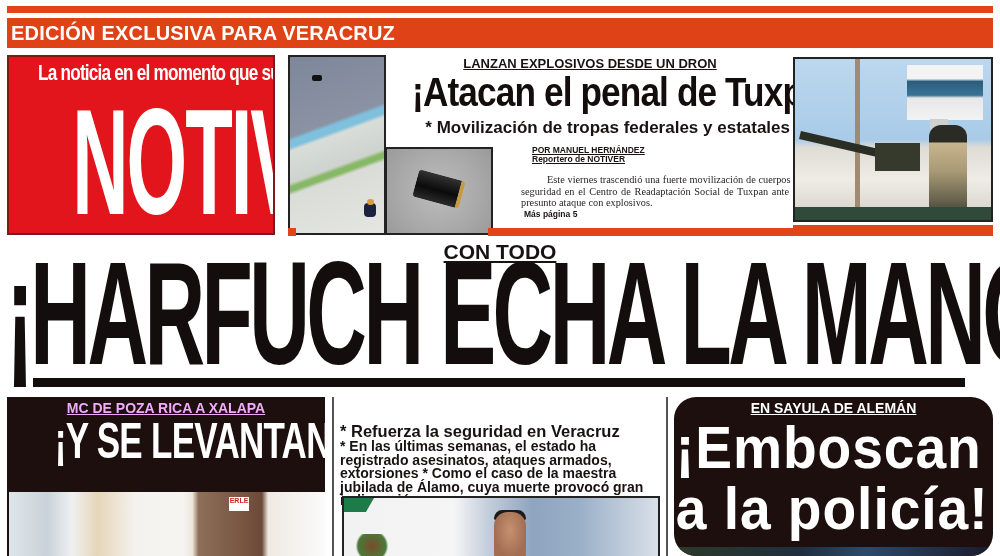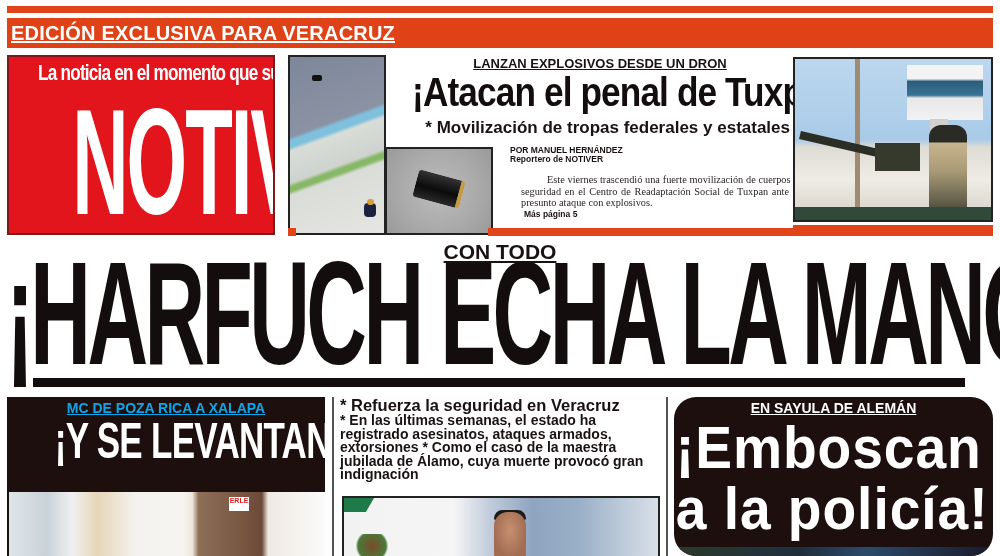--- a/index.html
+++ b/index.html
@@ -5,42 +5,42 @@
   * { box-sizing: border-box; margin: 0; padding: 0; }
   html, body { width: 1000px; height: 556px; overflow: hidden; background: #ffffff; }
   body { position: relative; font-family: "Liberation Sans", sans-serif; color: #1a1212; }
 
   .abs { position: absolute; }
 
   
   .top-stripe { left: 7px; top: 6px; width: 986px; height: 7px; background: #e2441a; }
   
   .banner { left: 7px; top: 18px; width: 986px; height: 30px; background: #df4216; display: flex; align-items: center; justify-content: space-between; padding: 0 8px 0 4px; }
-  .banner span { color: #fff; font-weight: bold; font-size: 20px; letter-spacing: 0.2px; white-space: nowrap; text-decoration: underline; }
+  .banner span { color: #fff; font-weight: bold; font-size: 20px; letter-spacing: 0.2px; white-space: nowrap; }
 
   
   .logo { left: 7px; top: 55px; width: 268px; height: 180px; background: #e2141c; border: 2px solid #7a1a1a; overflow: hidden; }
   .logo .tagline { position: absolute; left: 0; top: 3px; width: 100%; text-align: center; color: #fff; font-size: 22px; font-weight: bold; letter-spacing: -1px; transform: scaleX(0.78); transform-origin: center; white-space: nowrap; }
   .logo .name { position: absolute; left: 0; top: 30px; width: 100%; text-align: center; color: #fff; font-weight: bold; font-size: 150px; line-height: 150px; letter-spacing: -4px; transform: scaleX(0.52); transform-origin: center top; white-space: nowrap; font-family: "Liberation Sans Narrow", "Liberation Sans", sans-serif; }
 
   
   .photo { border: 2px solid #222; overflow: hidden; }
   .photo-aerial { left: 288px; top: 55px; width: 98px; height: 180px; background:
       linear-gradient(160deg, #7e879a 0%, #8a92a3 38%, #7fc0dd 40%, #7fc0dd 43%, #d9ddd8 45%, #cfd3cf 60%, #86b866 62%, #86b866 64%, #dadcd8 66%, #e5e6e2 100%); }
   .photo-aerial .dot1 { position:absolute; left:22px; top:18px; width:10px; height:6px; background:#111; border-radius:2px; }
   .photo-aerial .dot2 { position:absolute; left:74px; top:146px; width:12px; height:14px; background:#1b2240; border-radius:4px; }
   .photo-aerial .dot2::before { content:""; position:absolute; left:3px; top:-4px; width:7px; height:6px; background:#d8a037; border-radius:3px; }
   .photo-device { left: 385px; top: 147px; width: 108px; height: 88px; background: radial-gradient(circle at 50% 50%, #bdbdbd 0%, #a9a9a9 60%, #9a9a9a 100%); }
   .photo-device .cyl { position:absolute; left:28px; top:26px; width:48px; height:28px; background: linear-gradient(180deg,#333 0%,#0b0b0b 55%,#2a2a2a 100%); transform: rotate(15deg); border-radius:4px; border-right:4px solid #c79a3a; }
 
   .kicker { text-align: center; font-weight: bold; text-decoration: underline; }
-  .kicker-dron { left: 400px; top: 56px; width: 400px; font-size: 13px; color: #1a1212; }
+  .kicker-dron { left: 390px; top: 56px; width: 400px; font-size: 13px; color: #1a1212; }
   .headline-tuxpan { left: 388px; top: 70px; width: 402px; text-align: center; font-size: 40px; font-weight: bold; letter-spacing: -1px; transform: scaleX(0.88); transform-origin: center; white-space: nowrap; color: #140d0d; }
   .subhead-tuxpan { left: 388px; top: 118px; width: 402px; text-align: right; padding-left: 0; font-size: 17px; font-weight: bold; color: #1a1212; white-space: nowrap; }
-  .byline { left: 510px; top: 146px; font-size: 8.5px; font-weight: bold; line-height: 9px; color: #1a1212; }
+  .byline { left: 532px; top: 146px; font-size: 8.5px; font-weight: bold; line-height: 9px; color: #1a1212; text-decoration: underline; }
   .body-text { left: 521px; top: 174px; width: 282px; font-family: "Liberation Serif", serif; font-size: 10.3px; line-height: 11.5px; text-indent: 26px; color: #2a2424; text-align: justify; }
   .more-link { left: 524px; top: 209px; font-size: 8.5px; font-weight: bold; color: #1a1212; }
   .orange-bar { left: 488px; top: 228px; width: 505px; height: 8px; background: #e2441a; }
   .orange-bar-left { left: 288px; top: 228px; width: 8px; height: 8px; background: #e2441a; }
 
   .photo-soldier { left: 793px; top: 57px; width: 200px; height: 165px; background:
       linear-gradient(180deg, #bcd7ee 0%, #a9cbe8 50%, #dfdcd5 55%, #efece6 75%, #d4d0c6 100%); }
   .photo-soldier .tower { position:absolute; left:112px; top:6px; width:76px; height:55px; background: linear-gradient(180deg,#f3f3f3 0%,#f3f3f3 25%,#2c5d7b 30%,#3a7396 55%,#e8e8e8 60%,#f2f2f2 100%); }
   .photo-soldier .tower-post { position:absolute; left:135px; top:60px; width:18px; height:40px; background:#d0d0d0; }
   .photo-soldier .pole { position:absolute; left:60px; top:0; width:5px; height:150px; background:#a08b70; }
@@ -51,29 +51,29 @@
   .orange-bar-soldier { left: 793px; top: 225px; width: 200px; height: 8px; background: #e2441a; }
 
   
   .kicker-contodo { left: 400px; top: 240px; width: 200px; font-size: 21px; color: #1a1212; }
   .main-headline { left: 6px; top: 252px; width: 988px; height: 120px; overflow: visible; }
   .main-headline span { display: block; font-family: "Liberation Sans Narrow", "Liberation Sans", sans-serif; font-weight: bold; font-size: 140px; line-height: 140px; letter-spacing: -6px; color: #140d0d; white-space: nowrap; transform: scaleX(0.6) scaleY(1.05); transform-origin: left top; margin-top: -12px; }
   .main-rule { left: 33px; top: 378px; width: 932px; height: 9px; background: #140d0d; }
 
   
   .col-left { left: 7px; top: 397px; width: 318px; height: 159px; background: #1c0f0d; overflow: hidden; }
-  .col-left .kicker { color: #0ea5e9; font-size: 14px; margin-top: 3px; }
+  .col-left .kicker { color: #f0abfc; font-size: 14px; margin-top: 3px; }
   .col-left .hl { color: #fff; font-size: 50px; font-weight: bold; text-align: center; white-space: nowrap; transform: scaleX(0.7); transform-origin: center; letter-spacing: -1px; line-height: 48px; margin-top: 1px; font-family: "Liberation Sans Narrow", "Liberation Sans", sans-serif; }
   .street { position: absolute; left: 2px; top: 95px; width: 316px; height: 70px; background:
       linear-gradient(90deg, #dfe6ea 0%, #c9d2d8 12%, #eef0f1 20%, #e6d6b8 28%, #f4f2ee 40%, #f6f4f1 55%, #efe7dc 58%, #8e6f58 60%, #6d4a38 80%, #efe9e2 82%, #fbfbfb 100%); }
   .street .sign { position:absolute; left:220px; top:5px; width:20px; height:14px; font-size:7px; font-weight:bold; color:#d02020; background:#fff; text-align:center; line-height:7px; }
 
   .divider-v1 { left: 332px; top: 397px; width: 2px; height: 159px; background: #555; }
   .col-mid { left: 340px; top: 397px; width: 322px; height: 159px; }
-  .col-mid .lead { font-size: 16.5px; font-weight: bold; color: #1a1212; line-height: 17px; white-space: nowrap; }
+  .col-mid .lead { font-size: 16.5px; font-weight: bold; color: #1a1212; line-height: 17px; white-space: nowrap; margin-top: 26px; }
   .col-mid .deck { font-size: 14px; font-weight: bold; color: #1a1212; line-height: 13.6px; margin-top: 0px; }
   .photo-presser { left: 342px; top: 496px; width: 318px; height: 60px; background:
       linear-gradient(90deg, #f2f2f2 0%, #f5f5f5 35%, #c7d1de 45%, #8fa4bf 60%, #9ab0c8 75%, #d9e0e8 100%); border: 2px solid #222; border-bottom: none; overflow: hidden; }
   .photo-presser .flag-green { position:absolute; left:0; top:0; width:30px; height:14px; background:#1f7a4a; transform: skewX(-30deg); transform-origin: left top; }
   .photo-presser .face { position:absolute; left:150px; top:14px; width:32px; height:46px; background: radial-gradient(ellipse at 50% 40%, #c79070 0%, #a26d52 70%); border-radius: 14px 14px 4px 4px; }
   .photo-presser .hair { position:absolute; left:150px; top:12px; width:32px; height:10px; background:#1b1b1b; border-radius:10px 10px 2px 2px; }
   .photo-presser .emblem { position:absolute; left:8px; top:36px; width:40px; height:24px; background: radial-gradient(circle,#7a4a2a 0%, #4a7a3a 60%, transparent 70%); }
   .divider-v2 { left: 666px; top: 397px; width: 2px; height: 159px; background: #555; }
 
   .col-right { left: 674px; top: 397px; width: 319px; height: 159px; background: #1c0f0d; overflow: hidden; border-radius: 22px; }

